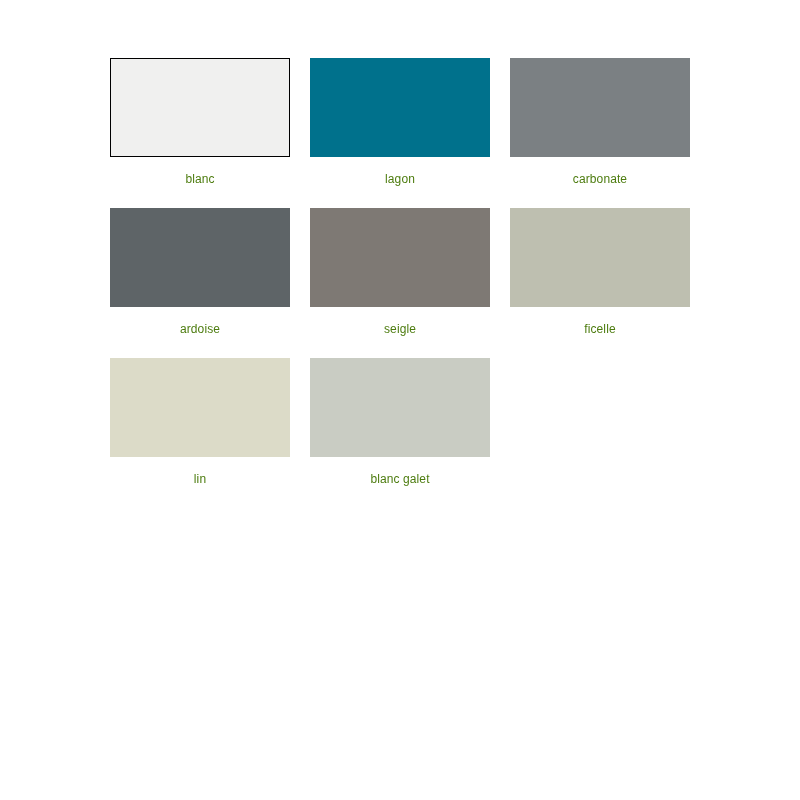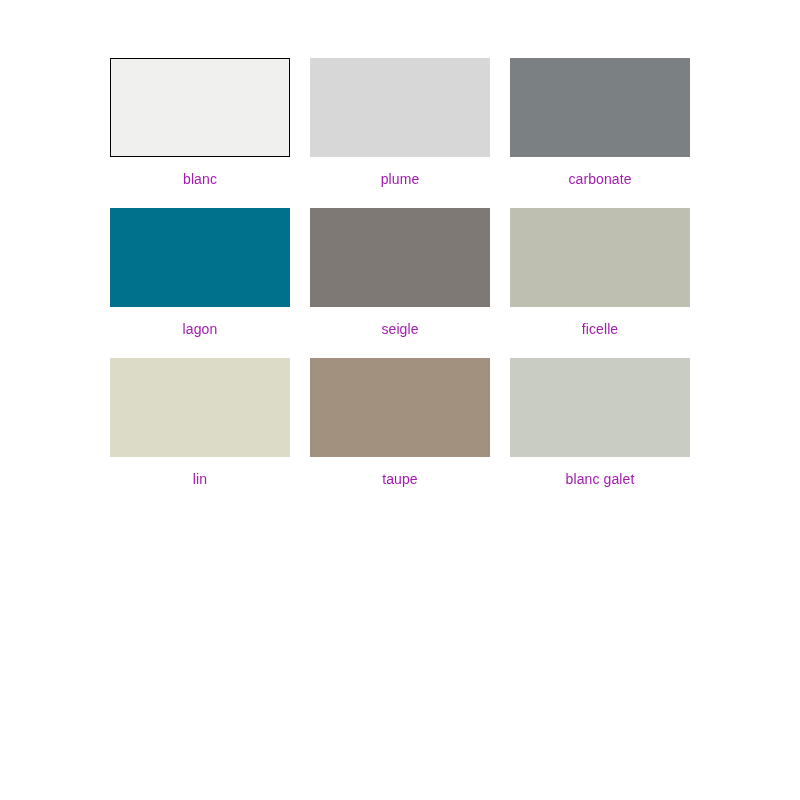--- a/index.html
+++ b/index.html
@@ -39,69 +39,65 @@
     width: 180px;
     height: 99px;
     box-sizing: border-box;
     display: block;
   }
   .swatch-chip.bordered {
     border: 1.5px solid #000000;
   }
   .swatch-label {
     margin-top: 14px;
-    font-size: 14px;
+    font-size: 12px;
     line-height: 16px;
-    color: #a21caf;
+    color: #4d7c0f;
     font-family: "Liberation Sans", sans-serif;
     text-align: center;
     letter-spacing: 0.1px;
     white-space: nowrap;
   }
   .swatch-cell.empty .swatch-chip,
   .swatch-cell.empty .swatch-label {
     visibility: hidden;
   }
 </style>
 </head>
 <body>
 
 <div id="palette-page">
   <div class="palette-grid">
       <div class="swatch-cell">
         <div class="swatch-chip bordered" style="background-color: rgb(240, 240, 239);"></div>
         <div class="swatch-label">blanc</div>
       </div>
       <div class="swatch-cell">
-        <div class="swatch-chip" style="background-color: rgb(215, 215, 215);"></div>
-        <div class="swatch-label">plume</div>
+        <div class="swatch-chip" style="background-color: rgb(0, 113, 140);"></div>
+        <div class="swatch-label">lagon</div>
       </div>
       <div class="swatch-cell">
         <div class="swatch-chip" style="background-color: rgb(123, 128, 131);"></div>
         <div class="swatch-label">carbonate</div>
       </div>
       <div class="swatch-cell">
-        <div class="swatch-chip" style="background-color: rgb(0, 113, 140);"></div>
-        <div class="swatch-label">lagon</div>
+        <div class="swatch-chip" style="background-color: rgb(94, 100, 103);"></div>
+        <div class="swatch-label">ardoise</div>
       </div>
       <div class="swatch-cell">
         <div class="swatch-chip" style="background-color: rgb(126, 121, 116);"></div>
         <div class="swatch-label">seigle</div>
       </div>
       <div class="swatch-cell">
         <div class="swatch-chip" style="background-color: rgb(190, 191, 176);"></div>
         <div class="swatch-label">ficelle</div>
       </div>
       <div class="swatch-cell">
         <div class="swatch-chip" style="background-color: rgb(220, 219, 200);"></div>
         <div class="swatch-label">lin</div>
-      </div>
-      <div class="swatch-cell">
-        <div class="swatch-chip" style="background-color: rgb(163, 145, 127);"></div>
-        <div class="swatch-label">taupe</div>
       </div>
       <div class="swatch-cell">
         <div class="swatch-chip" style="background-color: rgb(201, 204, 195);"></div>
         <div class="swatch-label">blanc galet</div>
       </div>
       <div class="swatch-cell empty">
         <div class="swatch-chip"></div>
         <div class="swatch-label"></div>
       </div>
       <div class="swatch-cell empty">

